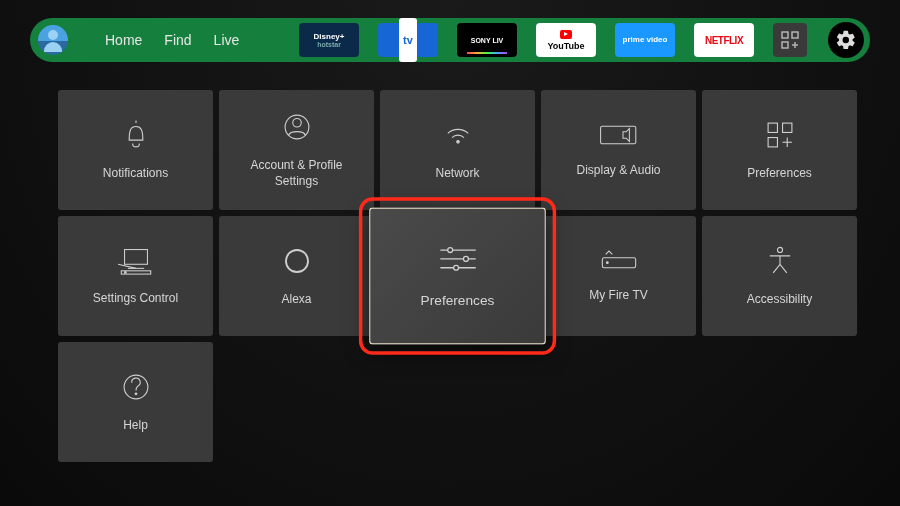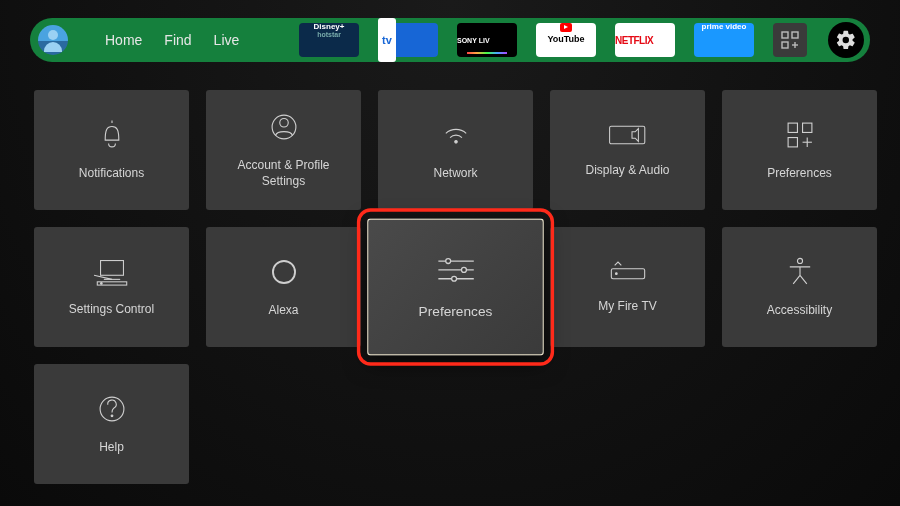--- a/index.html
+++ b/index.html
@@ -35,21 +35,21 @@
   .profile::after{
     content:""; position:absolute; bottom:3px; left:6px;
     width:18px; height:10px; border-radius:10px 10px 0 0; background:#9bd1f3;
   }
   .navlinks { display:flex; gap:22px; margin-left:18px; }
   .navlink { font-size:14px; color:#e6e6e6; cursor:pointer; }
   .spacer { flex: 1; }
   .app-tile {
     width: 60px; height: 34px;
     border-radius: 4px;
-    display:flex; align-items:center; 
+    display:flex; align-items:center; justify-content:center;
     font-size:9px; font-weight:bold;
     flex-shrink:0; cursor:pointer;
   }
   .app-disney { background:#0b2a4a; color:#fff; flex-direction:column; line-height:1;}
   .app-disney .d1{font-size:8px;}
   .app-disney .d2{font-size:7px; color:#7aa;}
   .app-tv { background:#1766d6; color:#fff;}
   .app-tv span{background:#fff;color:#1766d6;border-radius:3px;padding:16px 4px;font-size:11px;}
   .app-sony { background:#000; color:#fff; font-size:7px; position:relative;}
   .app-sony::before{content:"";position:absolute;bottom:3px;left:10px;right:10px;height:2px;
@@ -66,25 +66,25 @@
   }
   .grid-btn svg{stroke:#bbb;}
   .gear-btn {
     width:36px; height:36px; border-radius:50%; background:#000;
     display:flex; align-items:center; justify-content:center; cursor:pointer; flex-shrink:0;
     margin-left:2px;
   }
   .gear-btn svg{fill:#ddd;}
 
   .grid {
-    margin: 28px 50px 0 34px;
+    margin: 28px 50px 0 58px;
     display: grid;
     grid-template-columns: repeat(5, 155px);
     grid-auto-rows: 120px;
-    gap: 17px;
+    gap: 6px;
   }
   .card {
     background: #3a3a3a;
     border-radius: 3px;
     display:flex; flex-direction:column; align-items:center; justify-content:center;
     gap:14px;
     cursor:pointer;
     padding: 8px;
   }
   .card.highlight {
@@ -123,25 +123,25 @@
   <div class="app-tile app-tv">
     <span>tv</span>
   </div>
   <div class="app-tile app-sony">
     <span>SONY LIV</span>
   </div>
   <div class="app-tile app-yt">
     <span class="yticon"></span>
     <span>YouTube</span>
   </div>
+  <div class="app-tile app-pv">
+    <span>prime video</span>
+  </div>
   <div class="app-tile app-nf">
     <span>NETFLIX</span>
-  </div>
-  <div class="app-tile app-pv">
-    <span>prime video</span>
   </div>
   <div class="grid-btn">
     <svg width="18" height="18" viewBox="0 0 18 18">
       <rect x="1" y="1" width="6" height="6" fill="none" stroke-width="1.4"></rect>
       <rect x="11" y="1" width="6" height="6" fill="none" stroke-width="1.4"></rect>
       <rect x="1" y="11" width="6" height="6" fill="none" stroke-width="1.4"></rect>
       <line x1="11" y1="14" x2="17" y2="14" stroke-width="1.4"></line>
       <line x1="14" y1="11" x2="14" y2="17" stroke-width="1.4"></line>
     </svg>
   </div>

